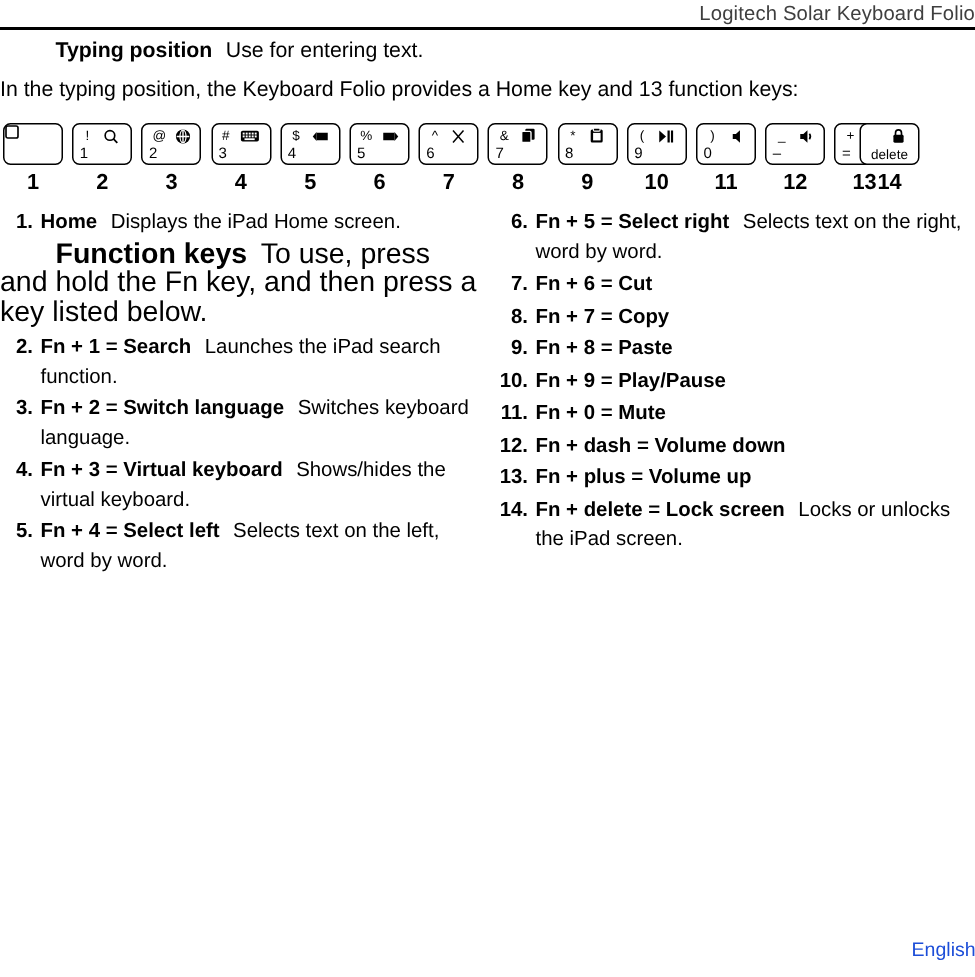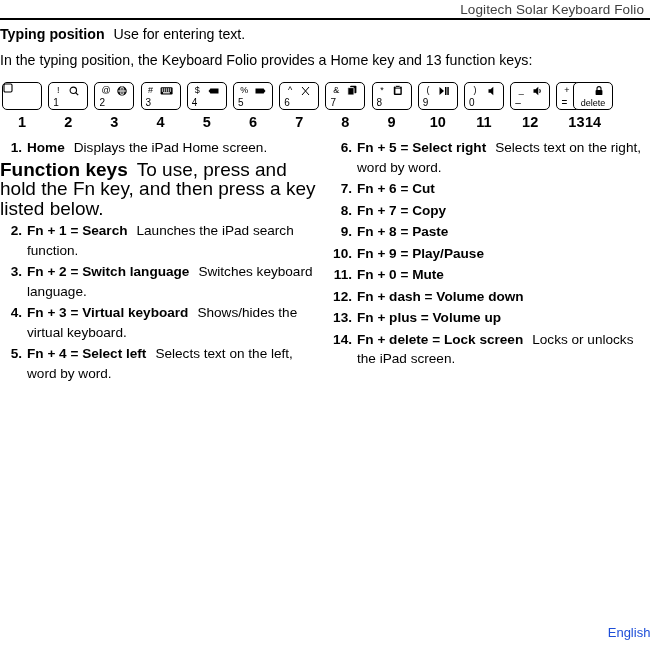--- a/index.html
+++ b/index.html
@@ -24,21 +24,21 @@
     width: 650px;
     height: 19px;
     text-align: right;
   }
   .header-title {
     display: inline-block;
     font-size: 13.5px;
     color: #3f3f3f;
     letter-spacing: 0.1px;
     line-height: 18px;
-    padding-right: 6px;
+    padding-right: 0;
   }
   .header-rule {
     position: absolute;
     top: 18px;
     left: 0;
     width: 650px;
     height: 2px;
     background: #000;
   }
 
@@ -48,21 +48,21 @@
     top: 24px;
     left: 0;
     width: 650px;
   }
   .intro-line {
     font-size: 14.2px;
     line-height: 20px;
     white-space: nowrap;
   }
   .intro-line.first { margin-bottom: 6px; }
-  .lead { font-weight: bold; }
+  .lead { font-weight: bold; margin-left: 37px; }
   .gap { display: inline-block; width: 9px; }
 
   
   .keys-strip {
     position: absolute;
     top: 82px;
     left: 0;
     width: 650px;
     height: 46px;
   }

